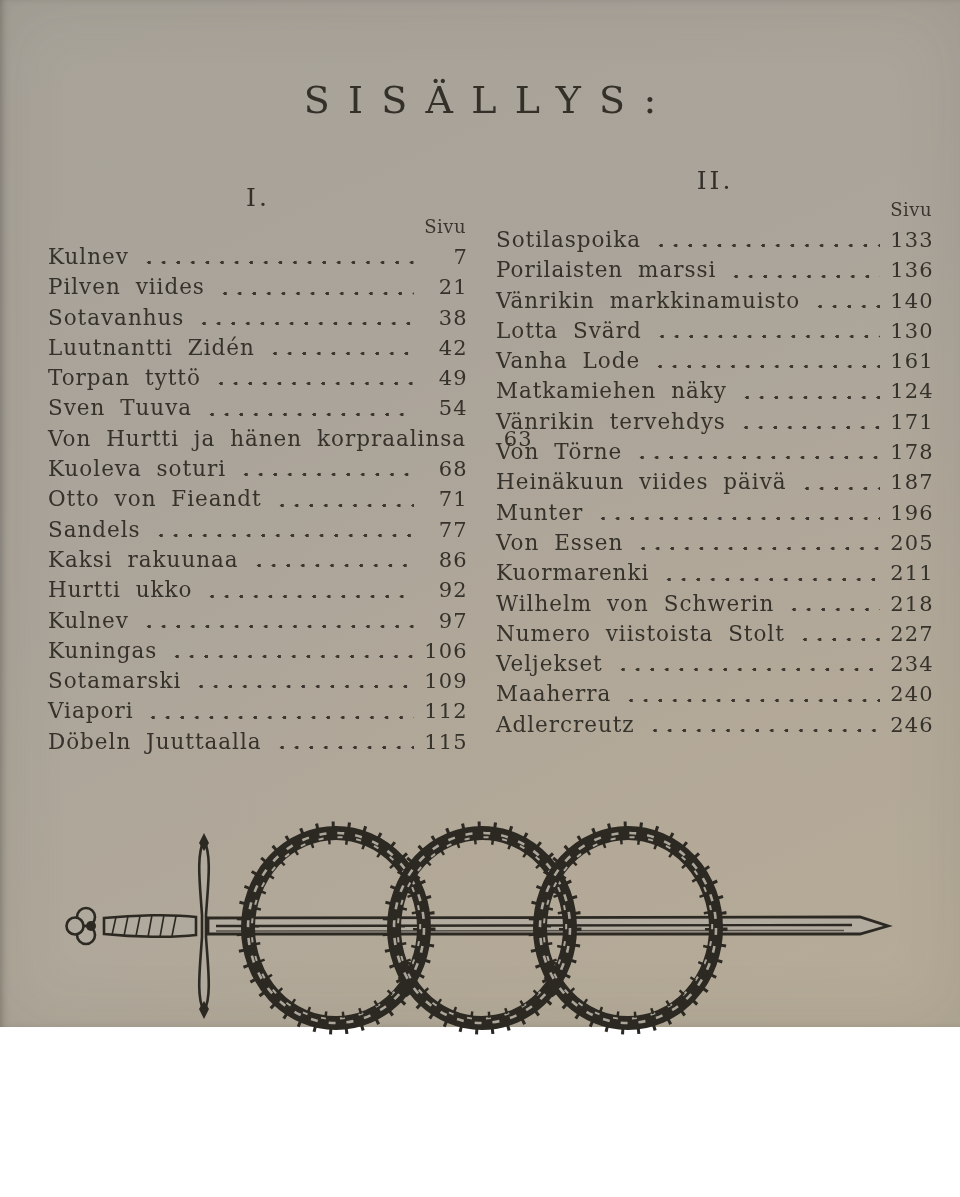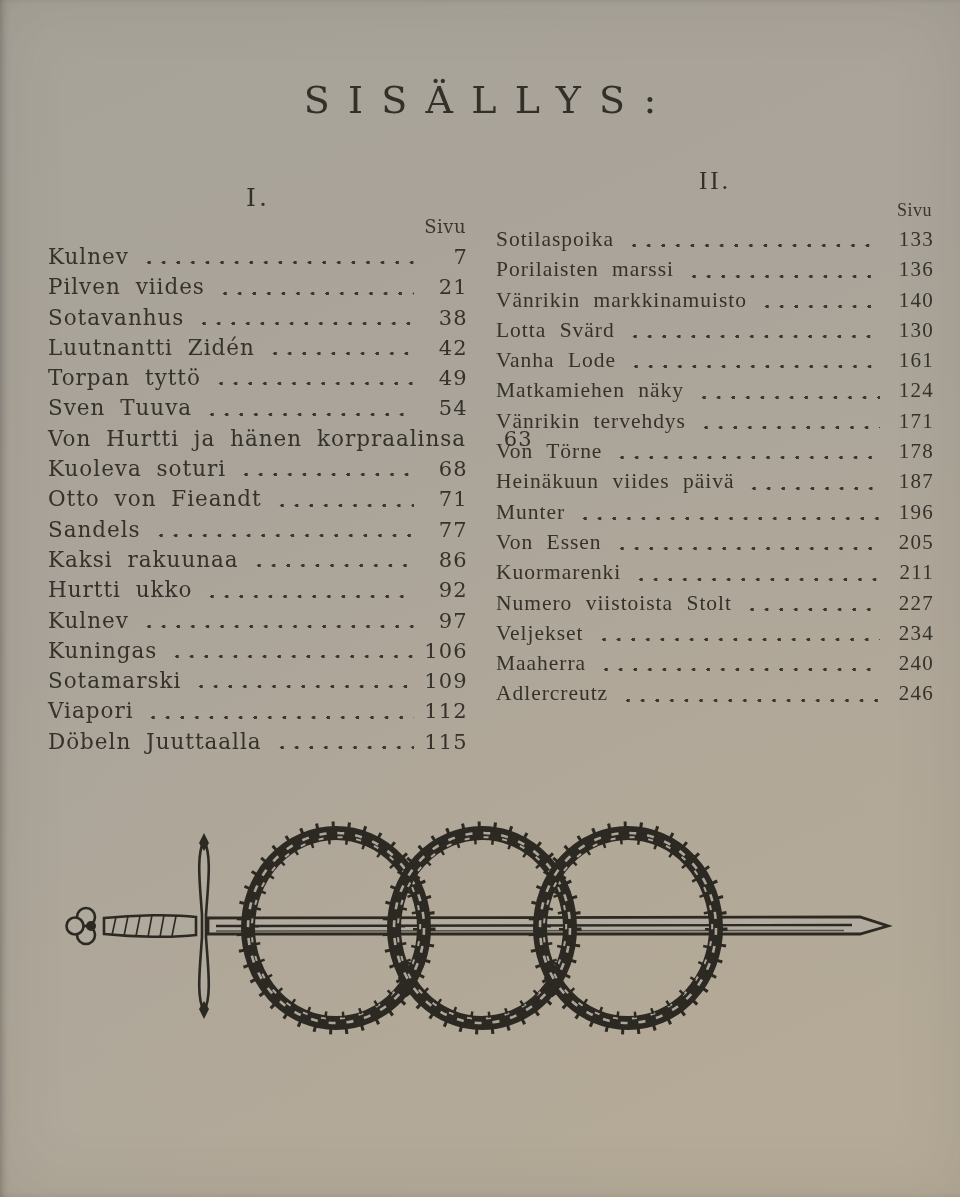--- a/index.html
+++ b/index.html
@@ -2,21 +2,21 @@
 <html><head>
 <meta charset="utf-8">
 <style>
   html, body { margin: 0; padding: 0; }
   body {
     width: 960px; height: 1197px; overflow: hidden;
     font-family: "DejaVu Serif", "Liberation Serif", serif;
   }
   .page {
     position: relative;
-    width: 960px; height: 1197px;
+    width: 960px; height: 1027px;
     box-sizing: border-box;
     background:
       radial-gradient(120% 90% at 70% 80%, rgba(190,170,140,0.18), rgba(0,0,0,0) 60%),
       linear-gradient(155deg, #a8a399 0%, #aaa49a 38%, #b0a89a 70%, #b5ab99 100%);
     box-shadow:
       inset 5px 0 9px -4px rgba(30,28,22,0.35),
       inset 0 0 70px rgba(60,55,45,0.10);
     color: #36332c;
   }
   .title {
@@ -30,21 +30,21 @@
     color: #33302a;
   }
   .columns {
     display: flex;
     margin-top: 44px;
     padding: 0 26px 0 48px;
     gap: 28px;
   }
   .col { flex: 1 1 0; min-width: 0; }
   .col-1 { padding-top: 17px; max-width: 420px; }
-  .col-2 { padding-top: 0; font-family: Liberation Serif, serif; }
+  .col-2 { padding-top: 0; }
   .numeral {
     text-align: center;
     font-size: 25px;
     letter-spacing: 3px;
     color: #33302a;
     line-height: 30px;
   }
   .sivu {
     text-align: right;
     font-size: 18px;
@@ -246,20 +246,25 @@
           </div>
           <div class="row">
             <span class="etitle">Von Essen</span>
             <span class="leader"></span>
             <span class="pnum">205</span>
           </div>
           <div class="row">
             <span class="etitle">Kuormarenki</span>
             <span class="leader"></span>
             <span class="pnum">211</span>
+          </div>
+          <div class="row">
+            <span class="etitle">Wilhelm von Schwerin</span>
+            <span class="leader"></span>
+            <span class="pnum">218</span>
           </div>
           <div class="row">
             <span class="etitle">Numero viistoista Stolt</span>
             <span class="leader"></span>
             <span class="pnum">227</span>
           </div>
           <div class="row">
             <span class="etitle">Veljekset</span>
             <span class="leader"></span>
             <span class="pnum">234</span>

